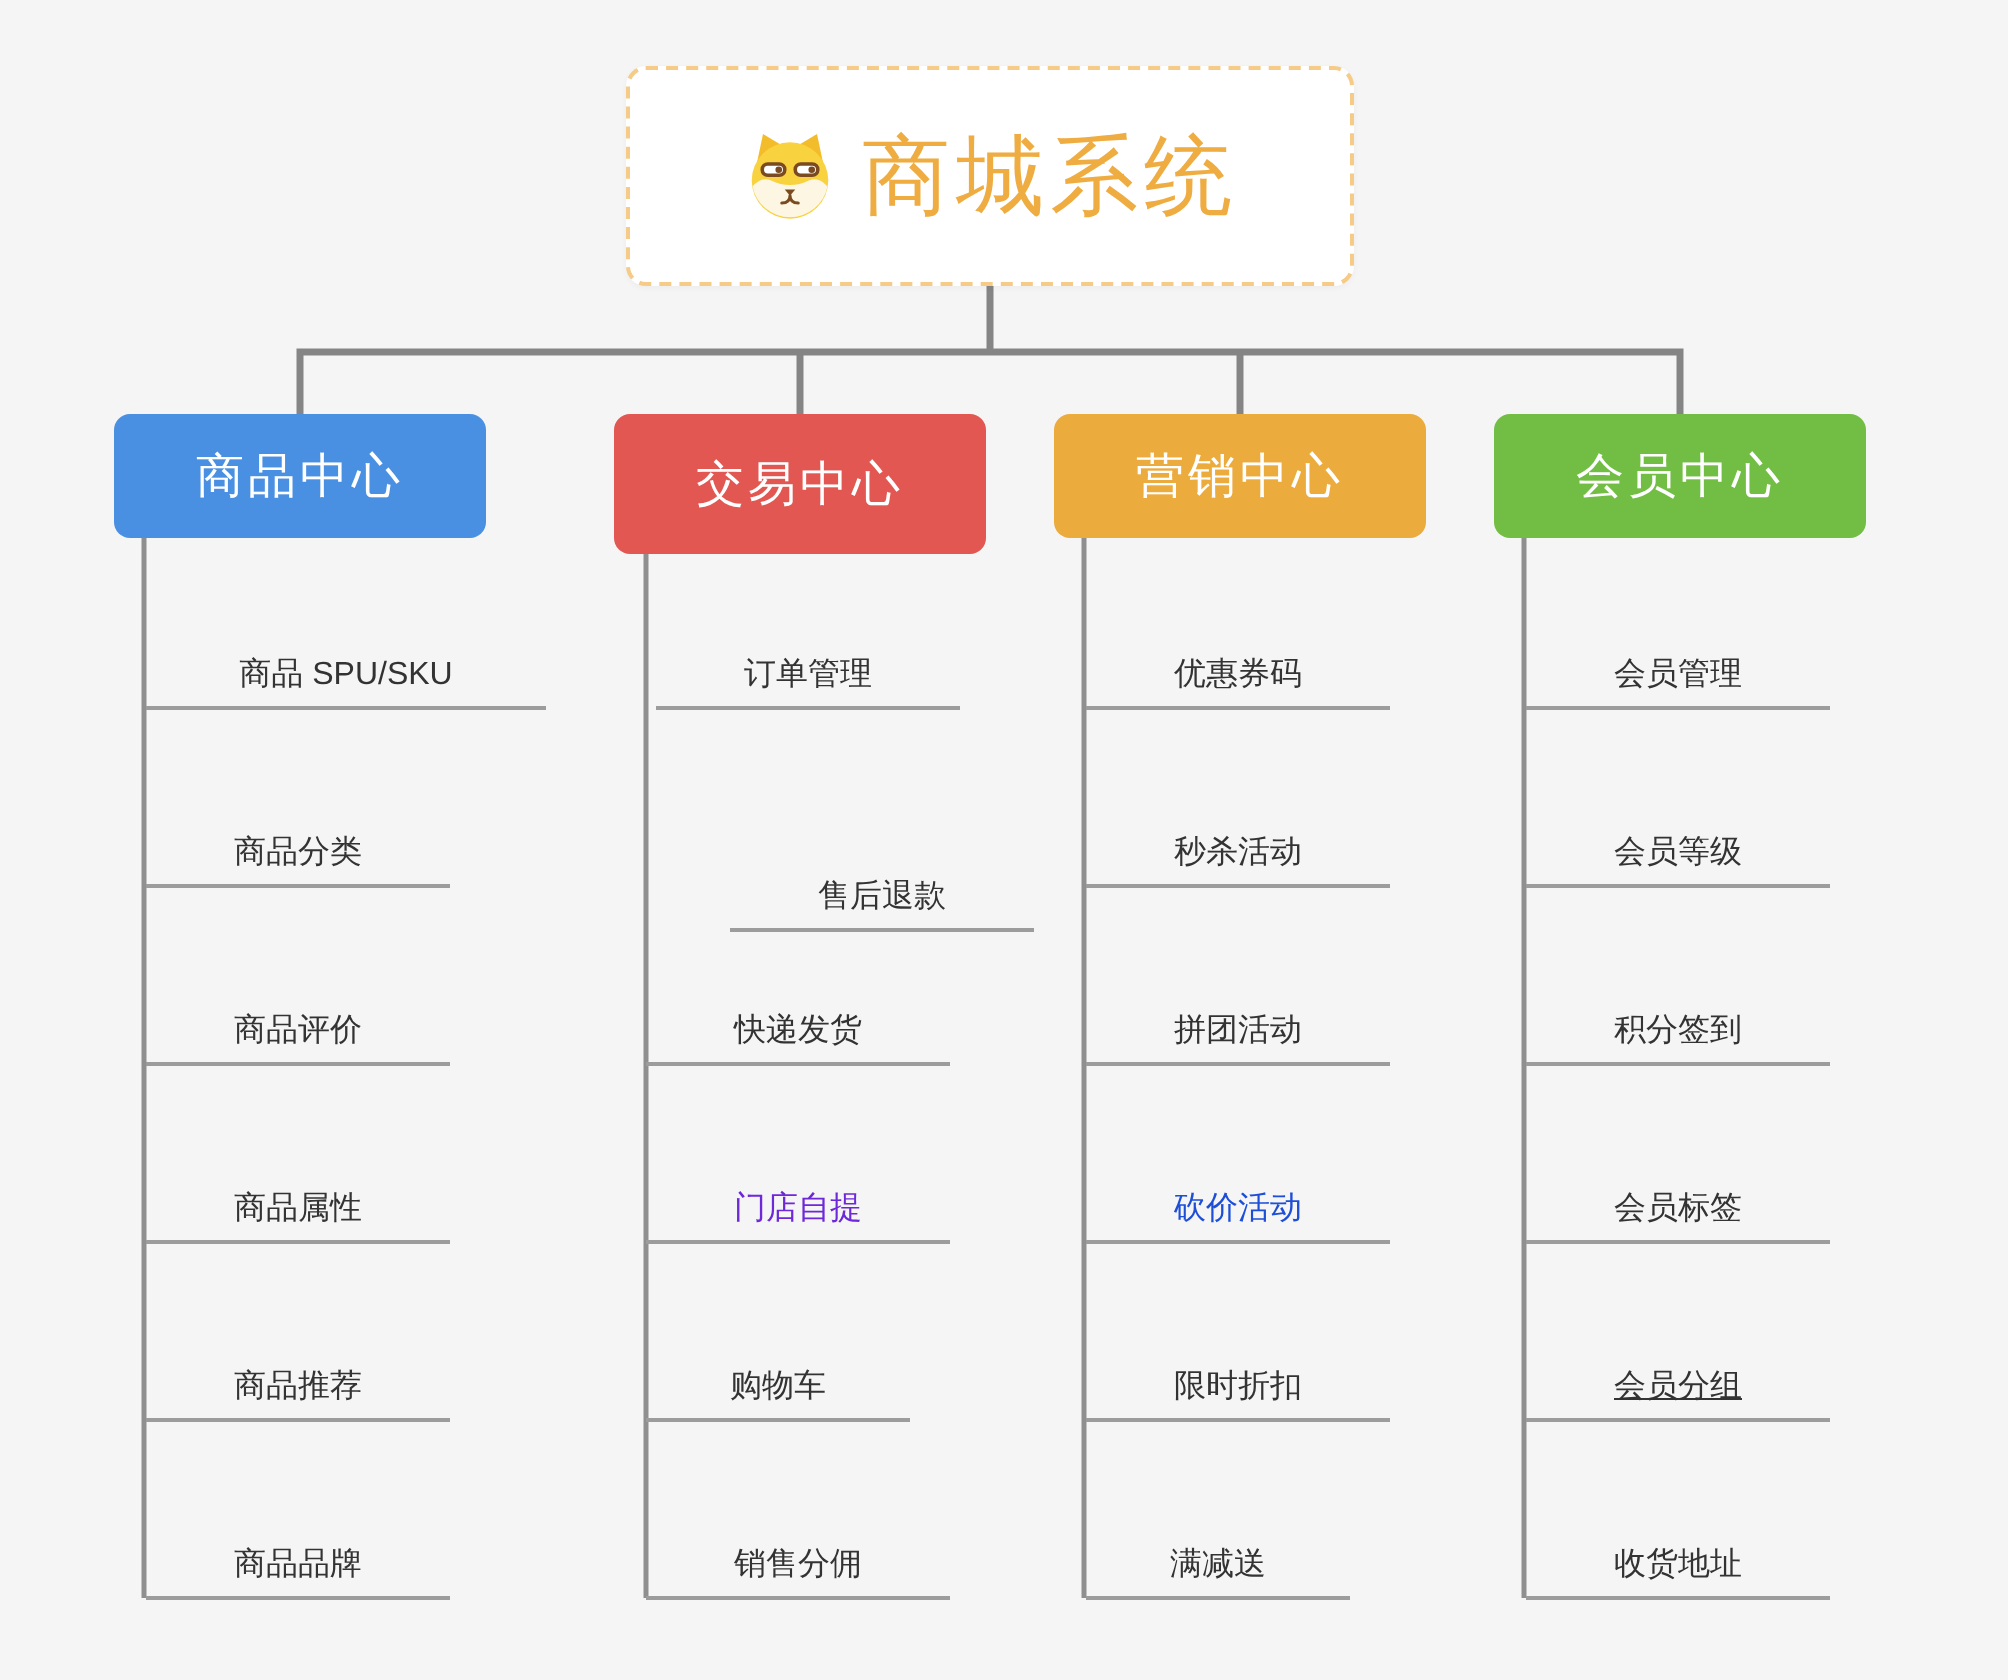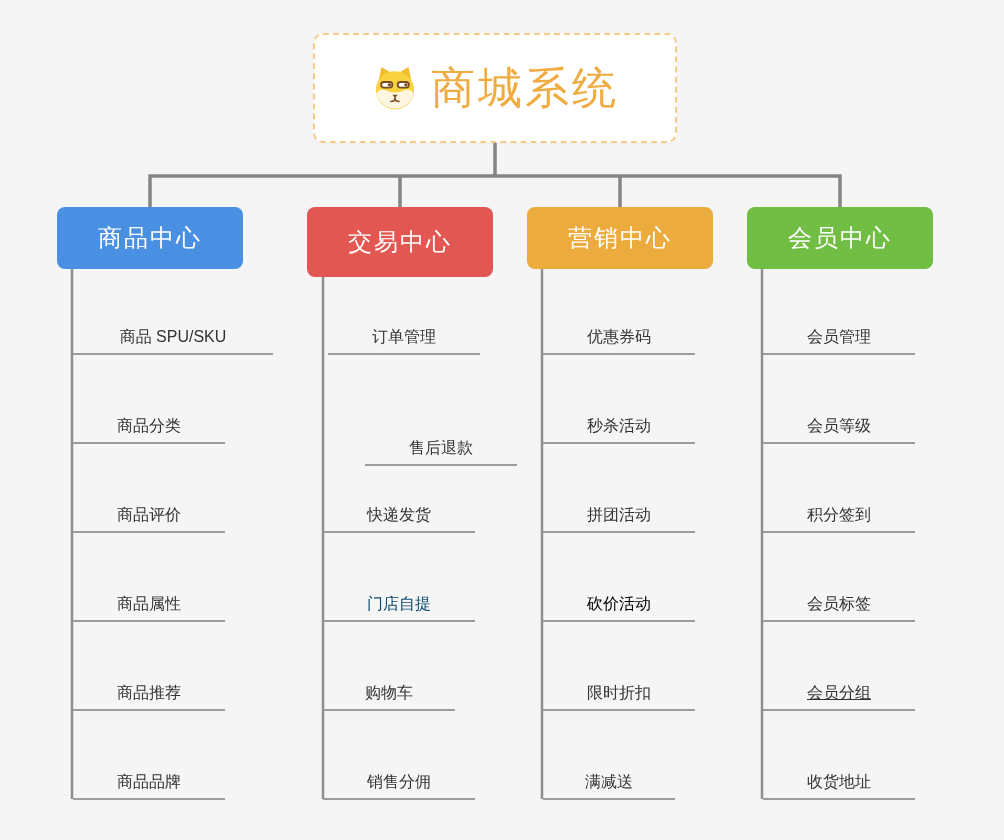--- a/index.html
+++ b/index.html
@@ -111,42 +111,42 @@
       <div class="leaf-node" style="left: 328px; top: 313px; height: 42px; width: 152px; border-bottom-color: rgb(156, 156, 156);">
         <span class="leaf-label" style="color: rgb(51, 51, 51);">订单管理</span>
       </div>
       <div class="leaf-node" style="left: 323px; top: 424px; height: 42px; width: 152px; border-bottom-color: rgb(156, 156, 156); margin-left: 42px;">
         <span class="leaf-label" style="color: rgb(51, 51, 51);">售后退款</span>
       </div>
       <div class="leaf-node" style="left: 323px; top: 491px; height: 42px; width: 152px; border-bottom-color: rgb(156, 156, 156);">
         <span class="leaf-label" style="color: rgb(51, 51, 51);">快递发货</span>
       </div>
       <div class="leaf-node" style="left: 323px; top: 580px; height: 42px; width: 152px; border-bottom-color: rgb(156, 156, 156);">
-        <span class="leaf-label" style="color: #0c4a6e; margin-top: 32px;">门店自提</span>
+        <span class="leaf-label" style="color: #6d28d9; margin-top: 32px;">门店自提</span>
       </div>
       <div class="leaf-node" style="left: 323px; top: 669px; height: 42px; width: 132px; border-bottom-color: rgb(156, 156, 156);">
         <span class="leaf-label" style="color: rgb(51, 51, 51);">购物车</span>
       </div>
       <div class="leaf-node" style="left: 323px; top: 758px; height: 42px; width: 152px; border-bottom-color: rgb(156, 156, 156);">
         <span class="leaf-label" style="color: rgb(51, 51, 51);">销售分佣</span>
       </div>
       <div class="branch-node" style="left: 527px; top: 207px; width: 186px; height: 62px; background: rgb(236, 171, 61);">
         <span class="branch-label">营销中心</span>
       </div>
       <div class="leaf-node" style="left: 543px; top: 313px; height: 42px; width: 152px; border-bottom-color: rgb(156, 156, 156);">
         <span class="leaf-label" style="color: rgb(51, 51, 51);">优惠券码</span>
       </div>
       <div class="leaf-node" style="left: 543px; top: 402px; height: 42px; width: 152px; border-bottom-color: rgb(156, 156, 156);">
         <span class="leaf-label" style="color: rgb(51, 51, 51);">秒杀活动</span>
       </div>
       <div class="leaf-node" style="left: 543px; top: 491px; height: 42px; width: 152px; border-bottom-color: rgb(156, 156, 156);">
         <span class="leaf-label" style="color: rgb(51, 51, 51);">拼团活动</span>
       </div>
       <div class="leaf-node" style="left: 543px; top: 580px; height: 42px; width: 152px; border-bottom-color: rgb(156, 156, 156);">
-        <span class="leaf-label" style="color: #000000;">砍价活动</span>
+        <span class="leaf-label" style="color: #1d4ed8;">砍价活动</span>
       </div>
       <div class="leaf-node" style="left: 543px; top: 669px; height: 42px; width: 152px; border-bottom-color: rgb(156, 156, 156);">
         <span class="leaf-label" style="color: rgb(51, 51, 51);">限时折扣</span>
       </div>
       <div class="leaf-node" style="left: 543px; top: 758px; height: 42px; width: 132px; border-bottom-color: rgb(156, 156, 156);">
         <span class="leaf-label" style="color: rgb(51, 51, 51);">满减送</span>
       </div>
       <div class="branch-node" style="left: 747px; top: 207px; width: 186px; height: 62px; background: rgb(114, 189, 67);">
         <span class="branch-label">会员中心</span>
       </div>

